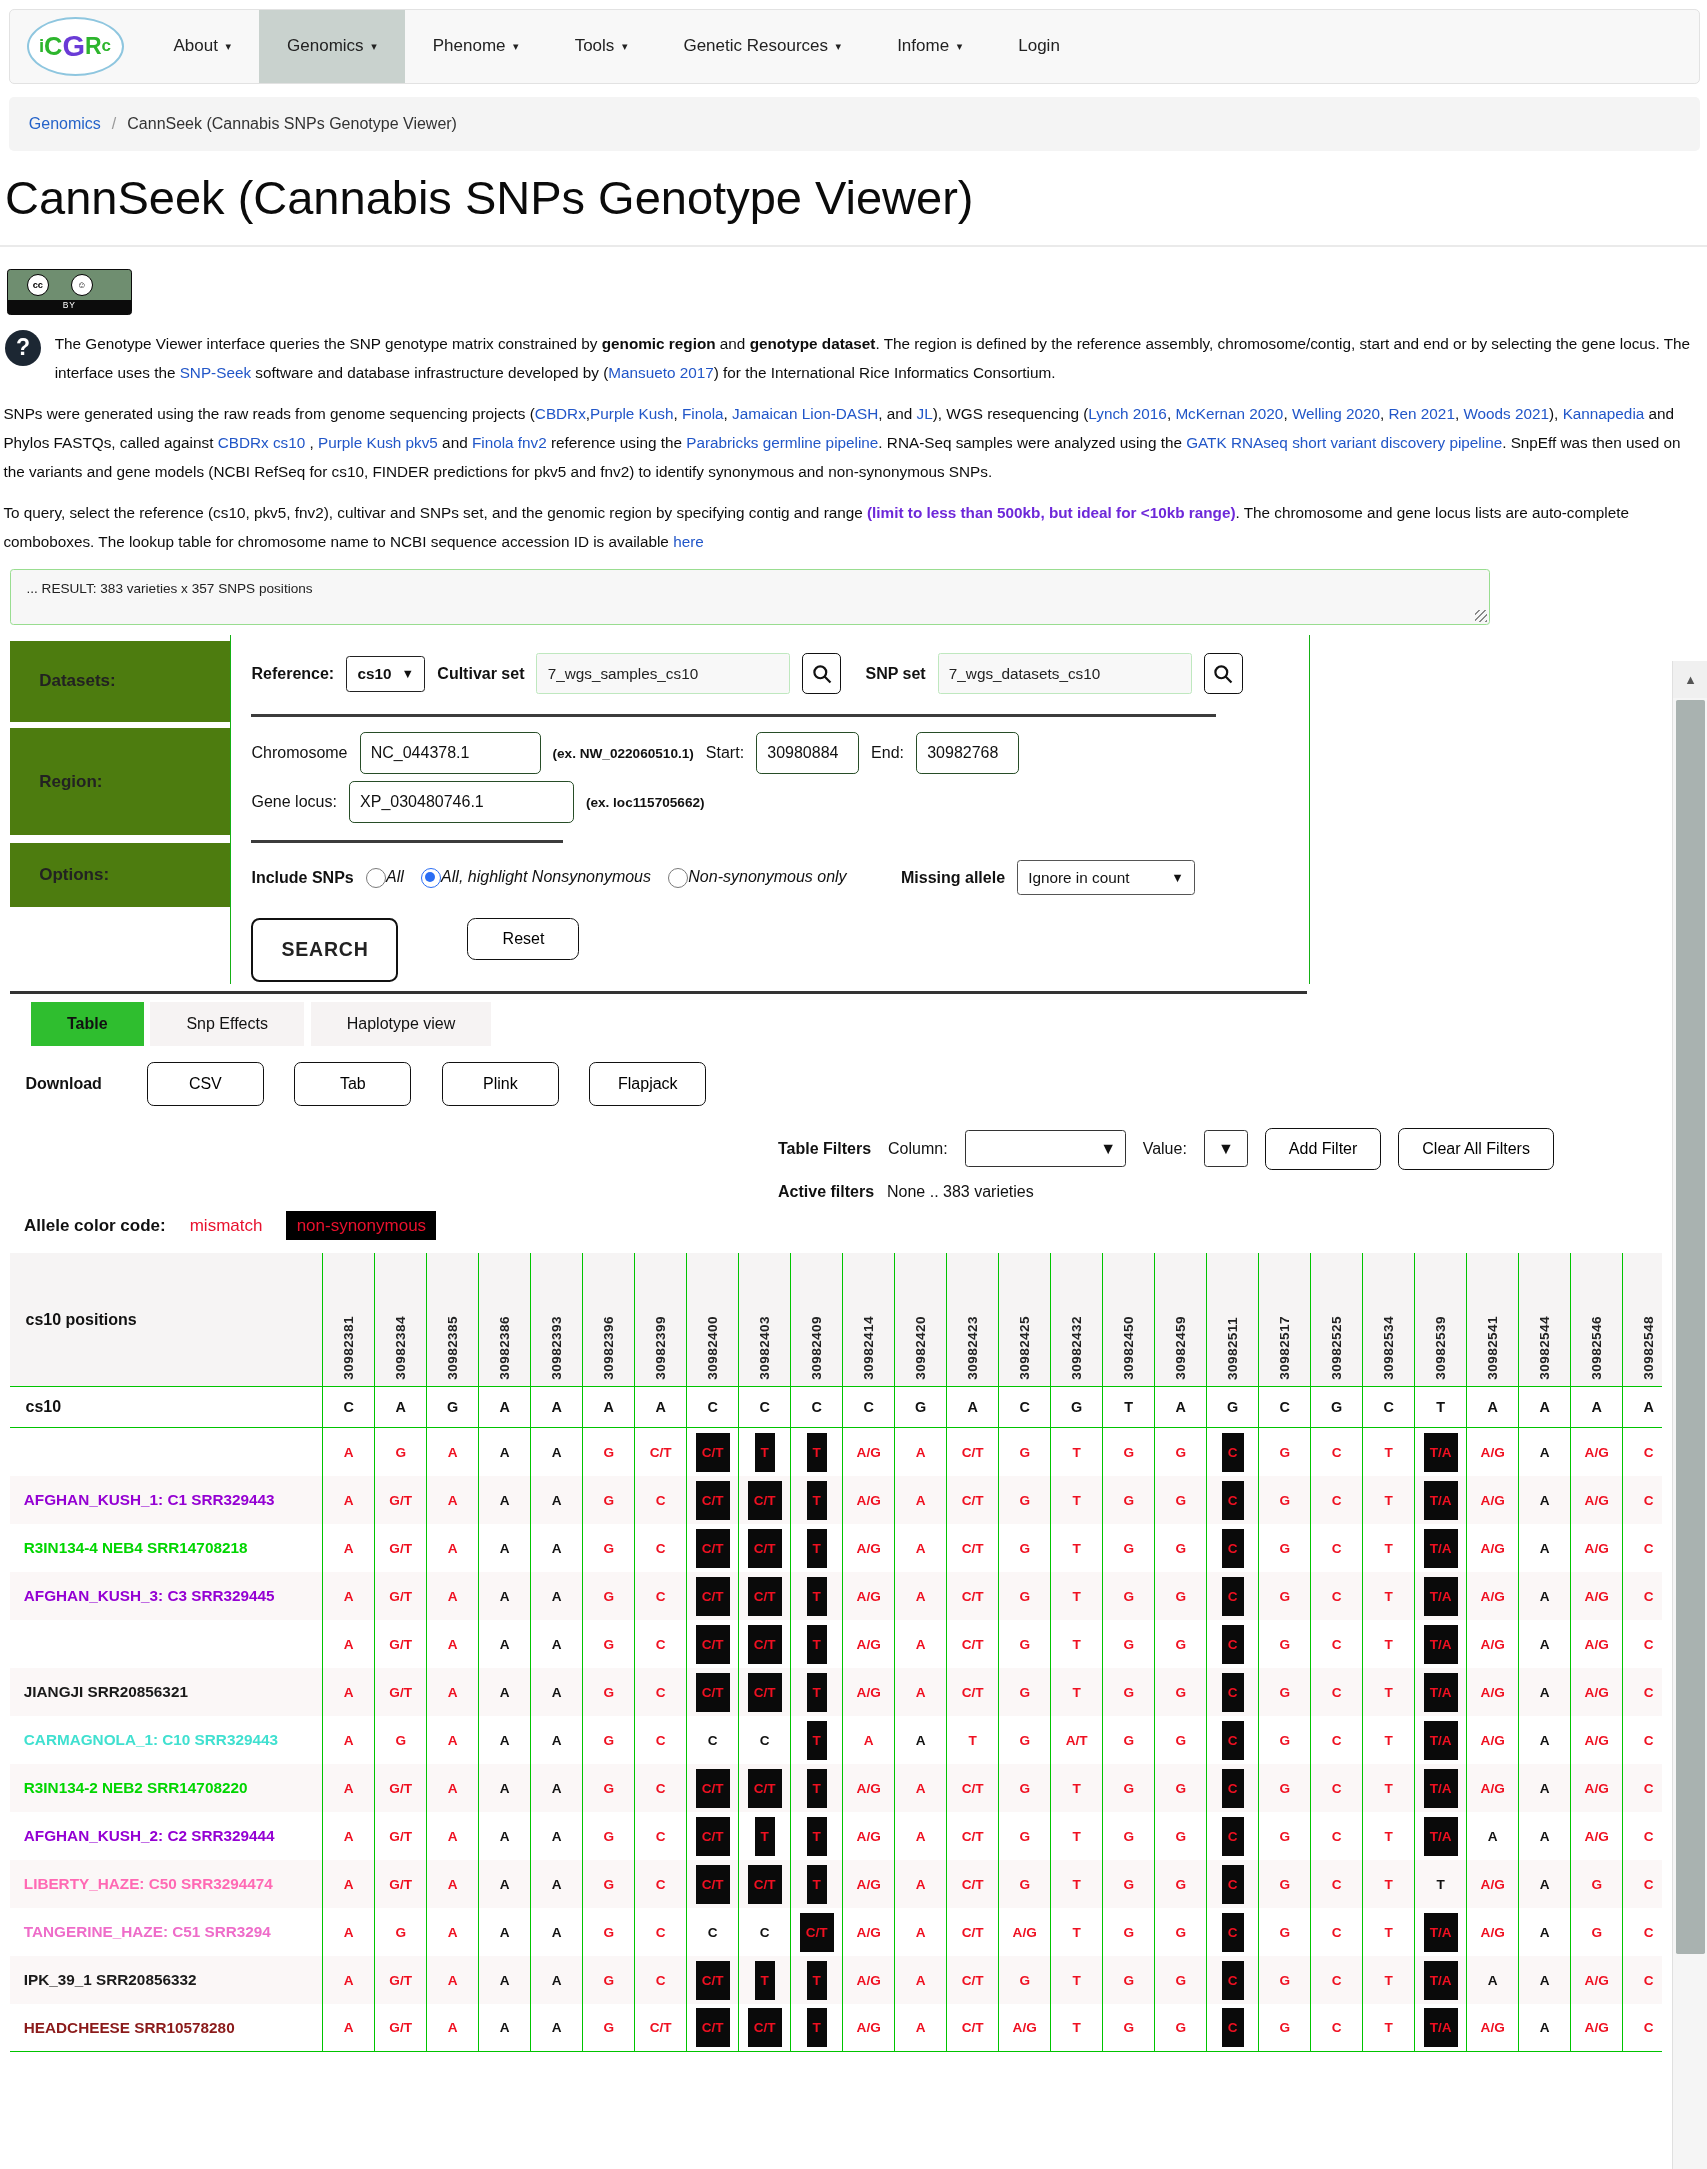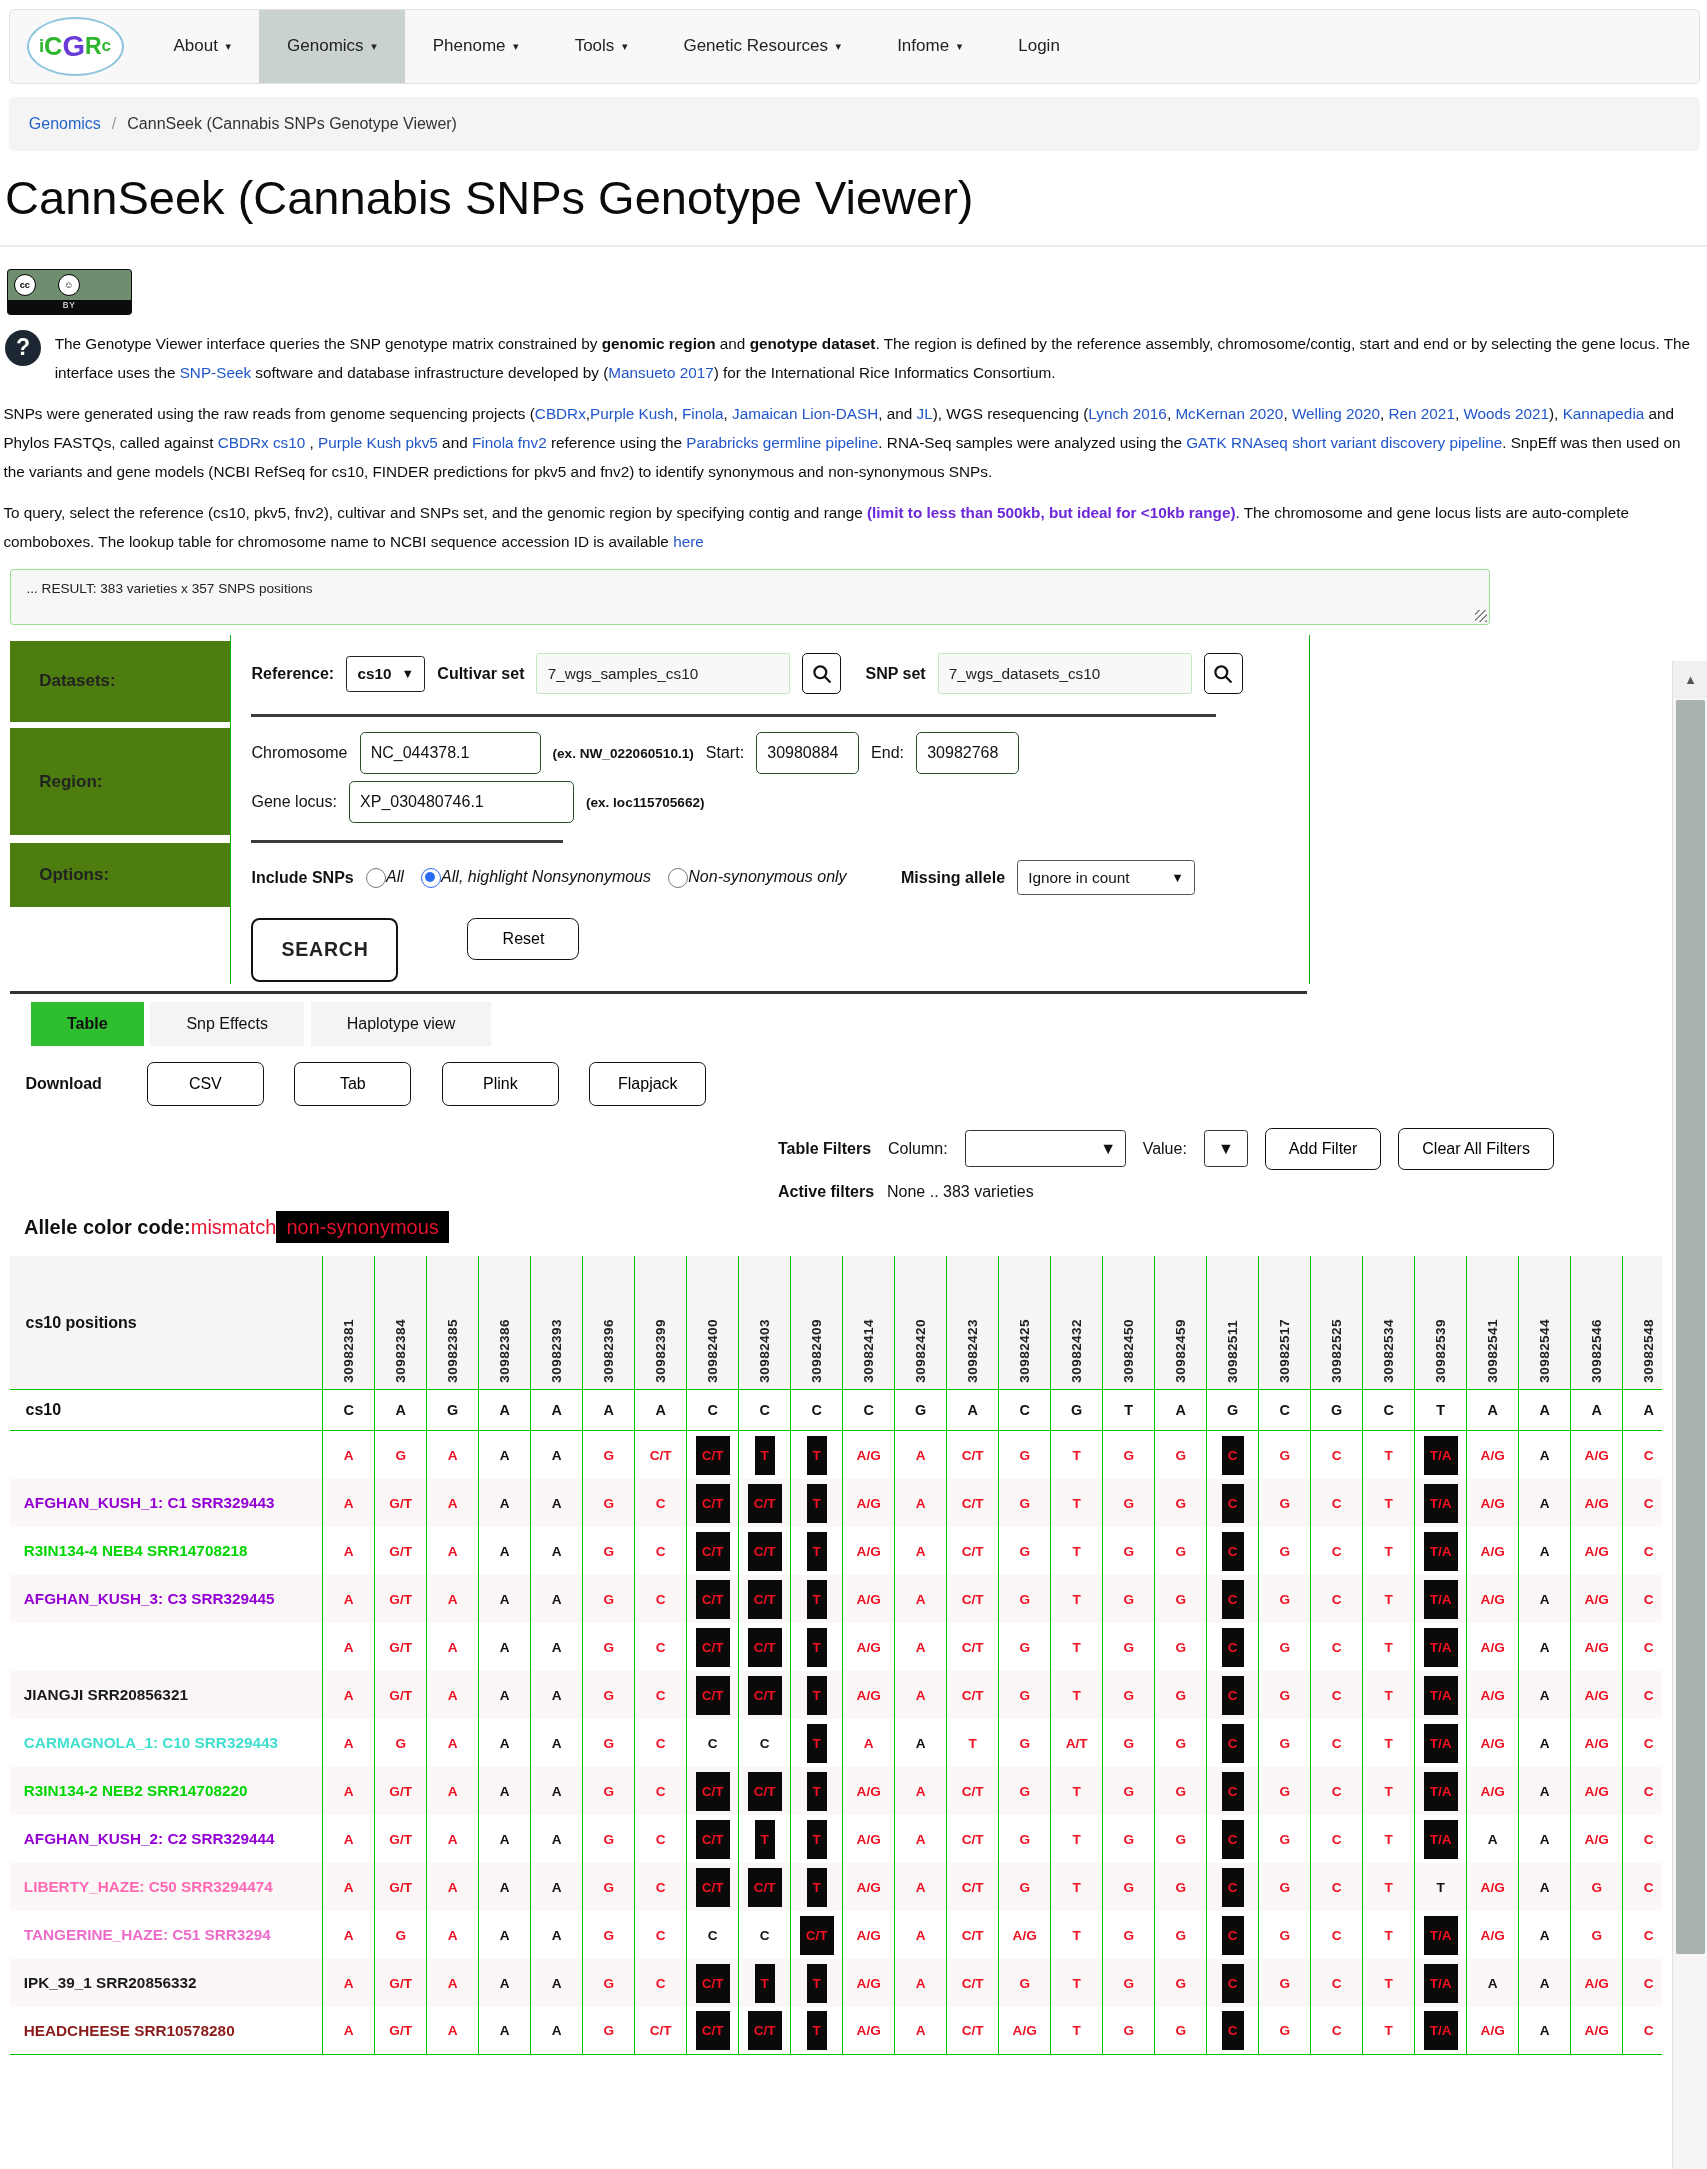--- a/index.html
+++ b/index.html
@@ -22,21 +22,21 @@
   
   .breadcrumb { margin:13.6px 8.5px 0 8.5px; height:54px; background:#f4f4f4; border-radius:5.1px; display:flex; align-items:center; padding:0 20.3px; font-size:16px; gap:11px; }
   .bc-link { color:#2563c9; cursor:pointer; }
   .bc-sep { color:#999; }
   .bc-page { color:#333; }
   h1 { font-size:47px; font-weight:500; color:#0b0b0b; margin:18.6px 0 20.3px 5.1px; }
   .hr-light { height:1.7px; background:#eaeaea; margin-bottom:22px; }
 
   
   .cc-badge { width:125px; height:46px; background:#0c0c0c; border:1.7px solid #0c0c0c; border-radius:3.4px; margin:0 0 15.3px 6.8px; overflow:hidden; }
-  .cc-top { height:30.5px; background:#6f8e70; display:flex; align-items:center; gap:22px; padding-left:6px; }
+  .cc-top { height:30.5px; background:#6f8e70; display:flex; align-items:center; gap:22px; padding-left:19px; }
   .cc-circ { width:22px; height:22px; background:#fff; border:1.7px solid #000; border-radius:50%; display:flex; align-items:center; justify-content:center; font-size:9.3px; font-weight:bold; color:#000; }
   .cc-by { height:13.6px; color:#fff; font-size:8.5px; text-align:center; letter-spacing:0.8px; }
 
   
   .q-icon { width:36px; height:36px; border-radius:50%; background:#1c2733; color:#fff; font-size:23px; font-weight:bold; display:flex; align-items:center; justify-content:center; float:left; margin:0 13.6px 3.4px 1.7px; }
   .para { font-size:15.3px; line-height:1.88; color:#0d0d0d; margin:0 3.4px 12.7px 3.4px; }
   .para a, .seg-l { color:#2156c8; text-decoration:none; cursor:pointer; }
   .seg-b { font-weight:bold; }
   .seg-rb { font-weight:bold; color:#6d28d9; }
 
@@ -84,21 +84,21 @@
   
   .filters { margin:22px 0 0 778px; display:flex; align-items:center; gap:17px; font-size:16px; }
   .flt-title { font-weight:bold; }
   .sel-col { width:161px; height:37px; border:1.7px solid #333; border-radius:3.4px; background:#fff; display:flex; align-items:center; justify-content:flex-end; padding:0 8.5px; font-weight:bold; cursor:pointer; }
   .sel-val { width:44px; height:37px; border:1.7px solid #333; border-radius:3.4px; background:#fff; display:flex; align-items:center; justify-content:center; font-weight:bold; cursor:pointer; }
   .btn-std { height:42px; border:1.7px solid #111; border-radius:6.8px; background:#fff; font-size:16px; padding:0 23px; cursor:pointer; font-family:"Liberation Sans",sans-serif; }
   .active-line { margin:13.6px 0 0 778px; font-size:16px; }
   .active-line b { margin-right:8.5px; }
 
   
-  .legend { margin:10.2px 0 0 24px; font-size:20px; display:flex; align-items:center; }
+  .legend { margin:10.2px 0 0 24px; font-size:17px; display:flex; gap:24px; align-items:center; }
   .legend-title { font-weight:bold; }
   .mismatch-txt { color:#e8112d; }
   .nonsyn-txt { background:#000; color:#e8112d; padding:4.2px 10.2px; }
 
   
   .gtable { margin:13.6px 0 0 10.2px; width:1652px; overflow:hidden; display:grid; grid-template-columns:312px repeat(26, 52px); }
   .gh-corner { background:#f6f4f4; display:flex; align-items:center; padding-left:15.3px; font-size:16px; font-weight:bold; height:134px; border-bottom:1.7px solid #00c400; }
   .gh-pos { background:#f6f4f4; border-left:1.7px solid #00c400; border-bottom:1.7px solid #00c400; height:134px; display:flex; align-items:flex-end; justify-content:center; padding-bottom:6.8px; }
   .gh-pos span { writing-mode:vertical-rl; transform:rotate(180deg); font-weight:bold; font-size:13.6px; color:#222; letter-spacing:0.4px; }
   .gr-label { font-weight:bold; font-size:16px; padding-left:15.3px; display:flex; align-items:center; border-bottom:1.7px solid #00c400; background:#fff; height:41px; }

